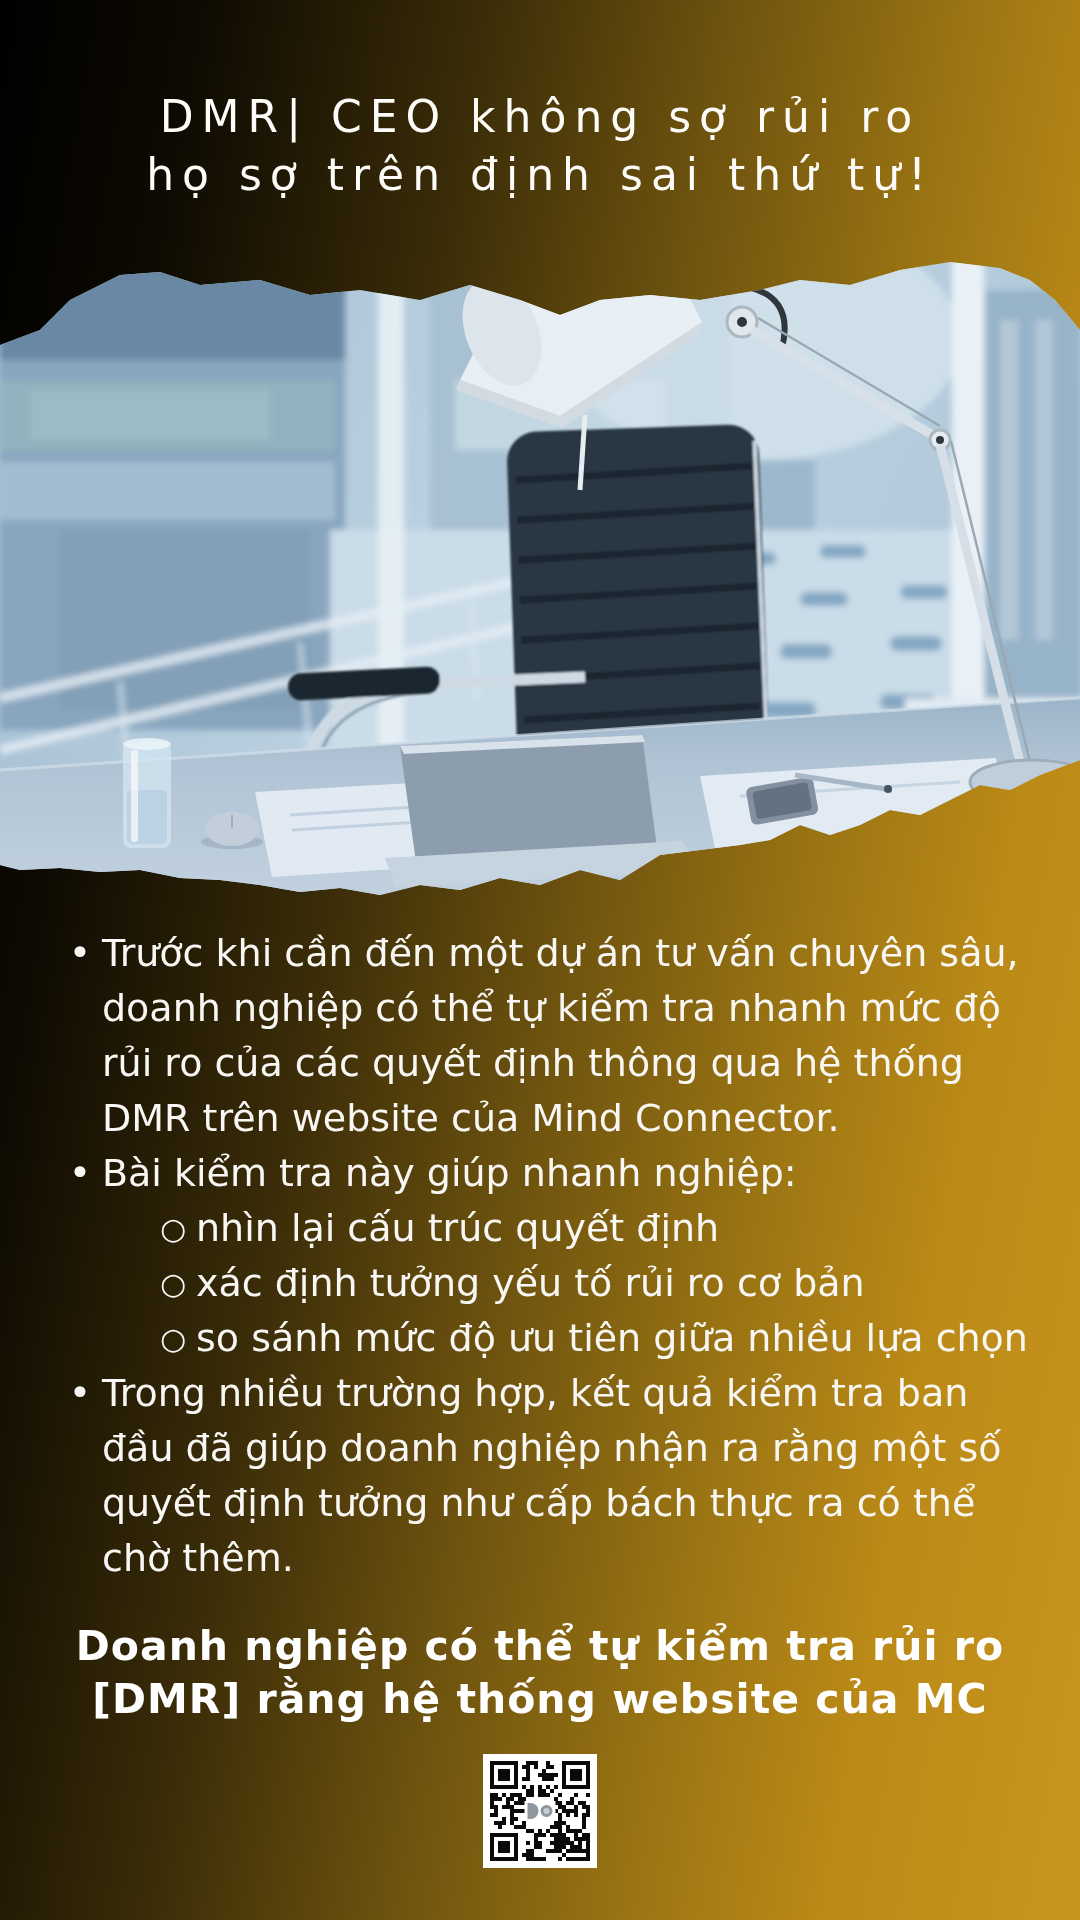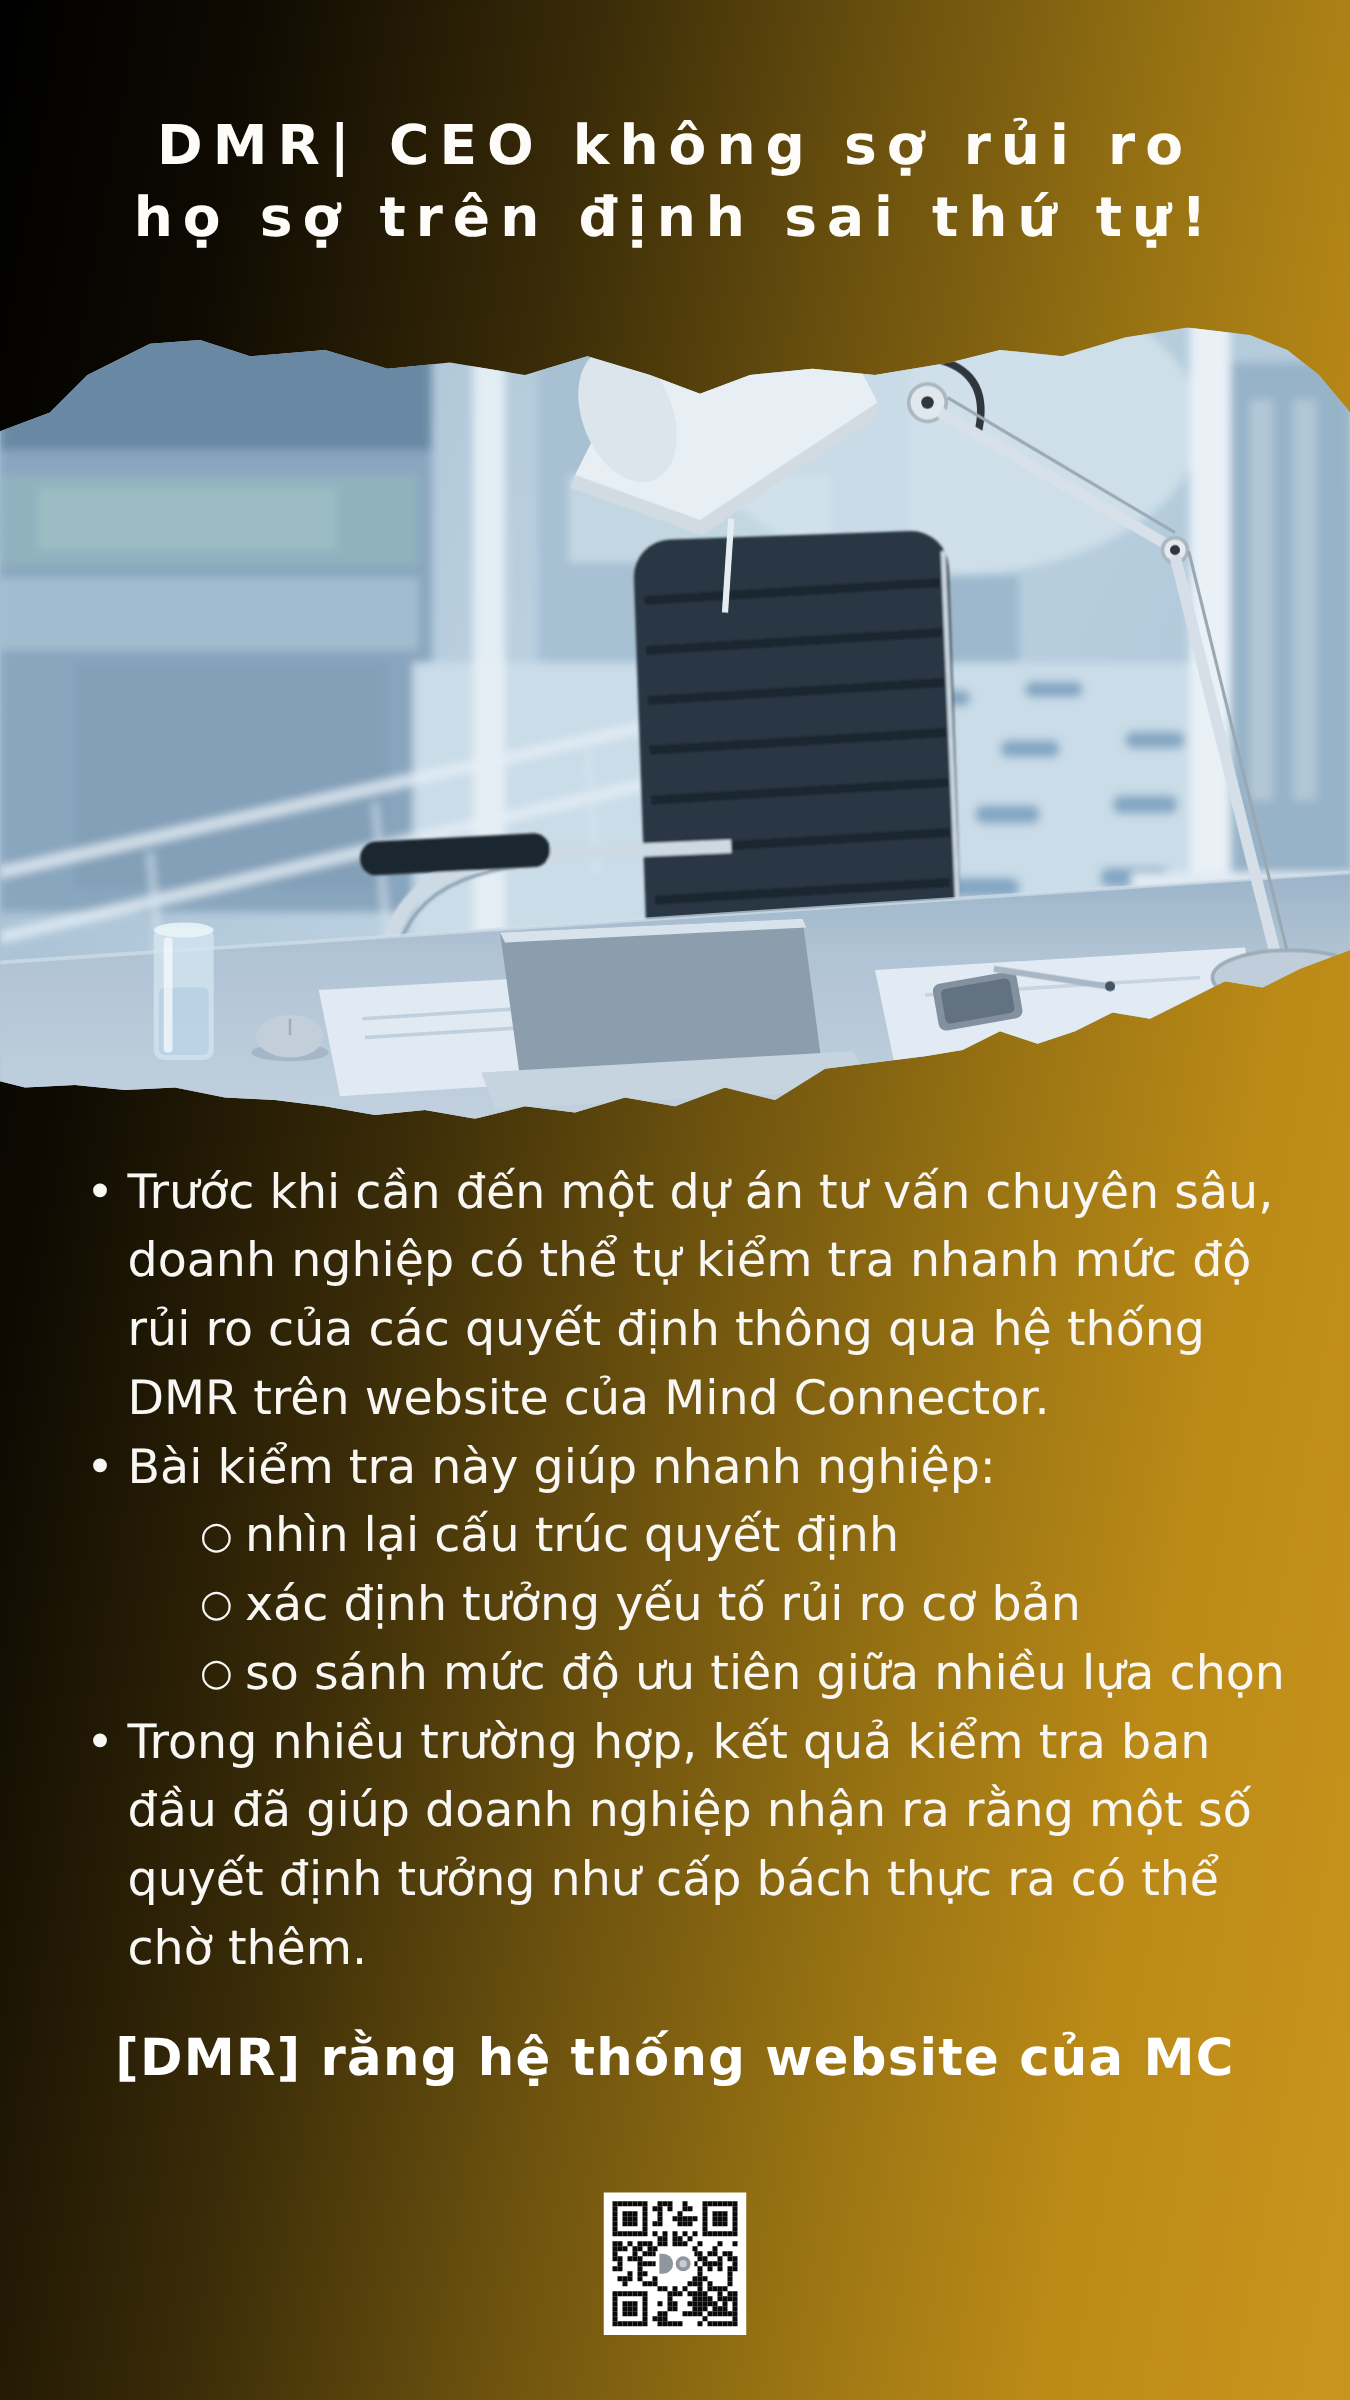--- a/index.html
+++ b/index.html
@@ -4,21 +4,21 @@
 <style>
   html,body{margin:0;padding:0;}
   body{
     width:1080px;height:1920px;position:relative;overflow:hidden;
     background:linear-gradient(100deg,#000000 0%,#0e0a02 14%,#3a2c08 34%,#6f540f 52%,#9a7413 68%,#bb8a17 82%,#c9961d 100%);
     font-family:"DejaVu Sans","Liberation Sans",sans-serif;
     -webkit-font-smoothing:antialiased;
   }
   .title{
     position:absolute;top:88px;left:0;width:1080px;text-align:center;
-    color:#fdfcf8;font-weight:bold;font-size:44px;line-height:58px;letter-spacing:8px;
+    color:#fdfcf8;font-weight:normal;font-size:44px;line-height:58px;letter-spacing:8px;
   }
   
   .photo-wrap{position:absolute;top:230px;left:0;width:1080px;height:670px;}
   
   .content{position:absolute;top:926px;left:58px;width:975px;color:#f8f7f4;font-size:38px;line-height:55px;}
   .b-row{display:flex;}
   .b-marker{flex:0 0 44px;text-align:center;}
   .b-text{flex:1;}
   .sub-row{display:flex;margin-left:92px;}
   .sub-marker{flex:0 0 46px;text-align:center;font-size:30px;}
@@ -232,20 +232,21 @@
     <div class="sub-marker">○</div>
     <div class="sub-text">so sánh mức độ ưu tiên giữa nhiều lựa chọn</div>
   </div>
   <div class="b-row">
     <div class="b-marker">•</div>
     <div class="b-text">Trong nhiều trường hợp, kết quả kiểm tra ban đầu đã giúp doanh nghiệp nhận ra rằng một số quyết định tưởng như cấp bách thực ra có thể chờ thêm.</div>
   </div>
 </div>
 
 <div class="footer">
+  <div>Doanh nghiệp có thể tự kiểm tra rủi ro</div>
   <div>[DMR] rằng hệ thống website của MC</div>
 </div>
 
 <div class="qr" aria-label="qr-code">
   <div class="qr-grid" id="qr-grid" style="height: 100px; width: 100px;">
       <div class="qr-cell" style="left: 0px; top: 0px;"></div>
       <div class="qr-cell" style="left: 4px; top: 0px;"></div>
       <div class="qr-cell" style="left: 8px; top: 0px;"></div>
       <div class="qr-cell" style="left: 12px; top: 0px;"></div>
       <div class="qr-cell" style="left: 16px; top: 0px;"></div>

